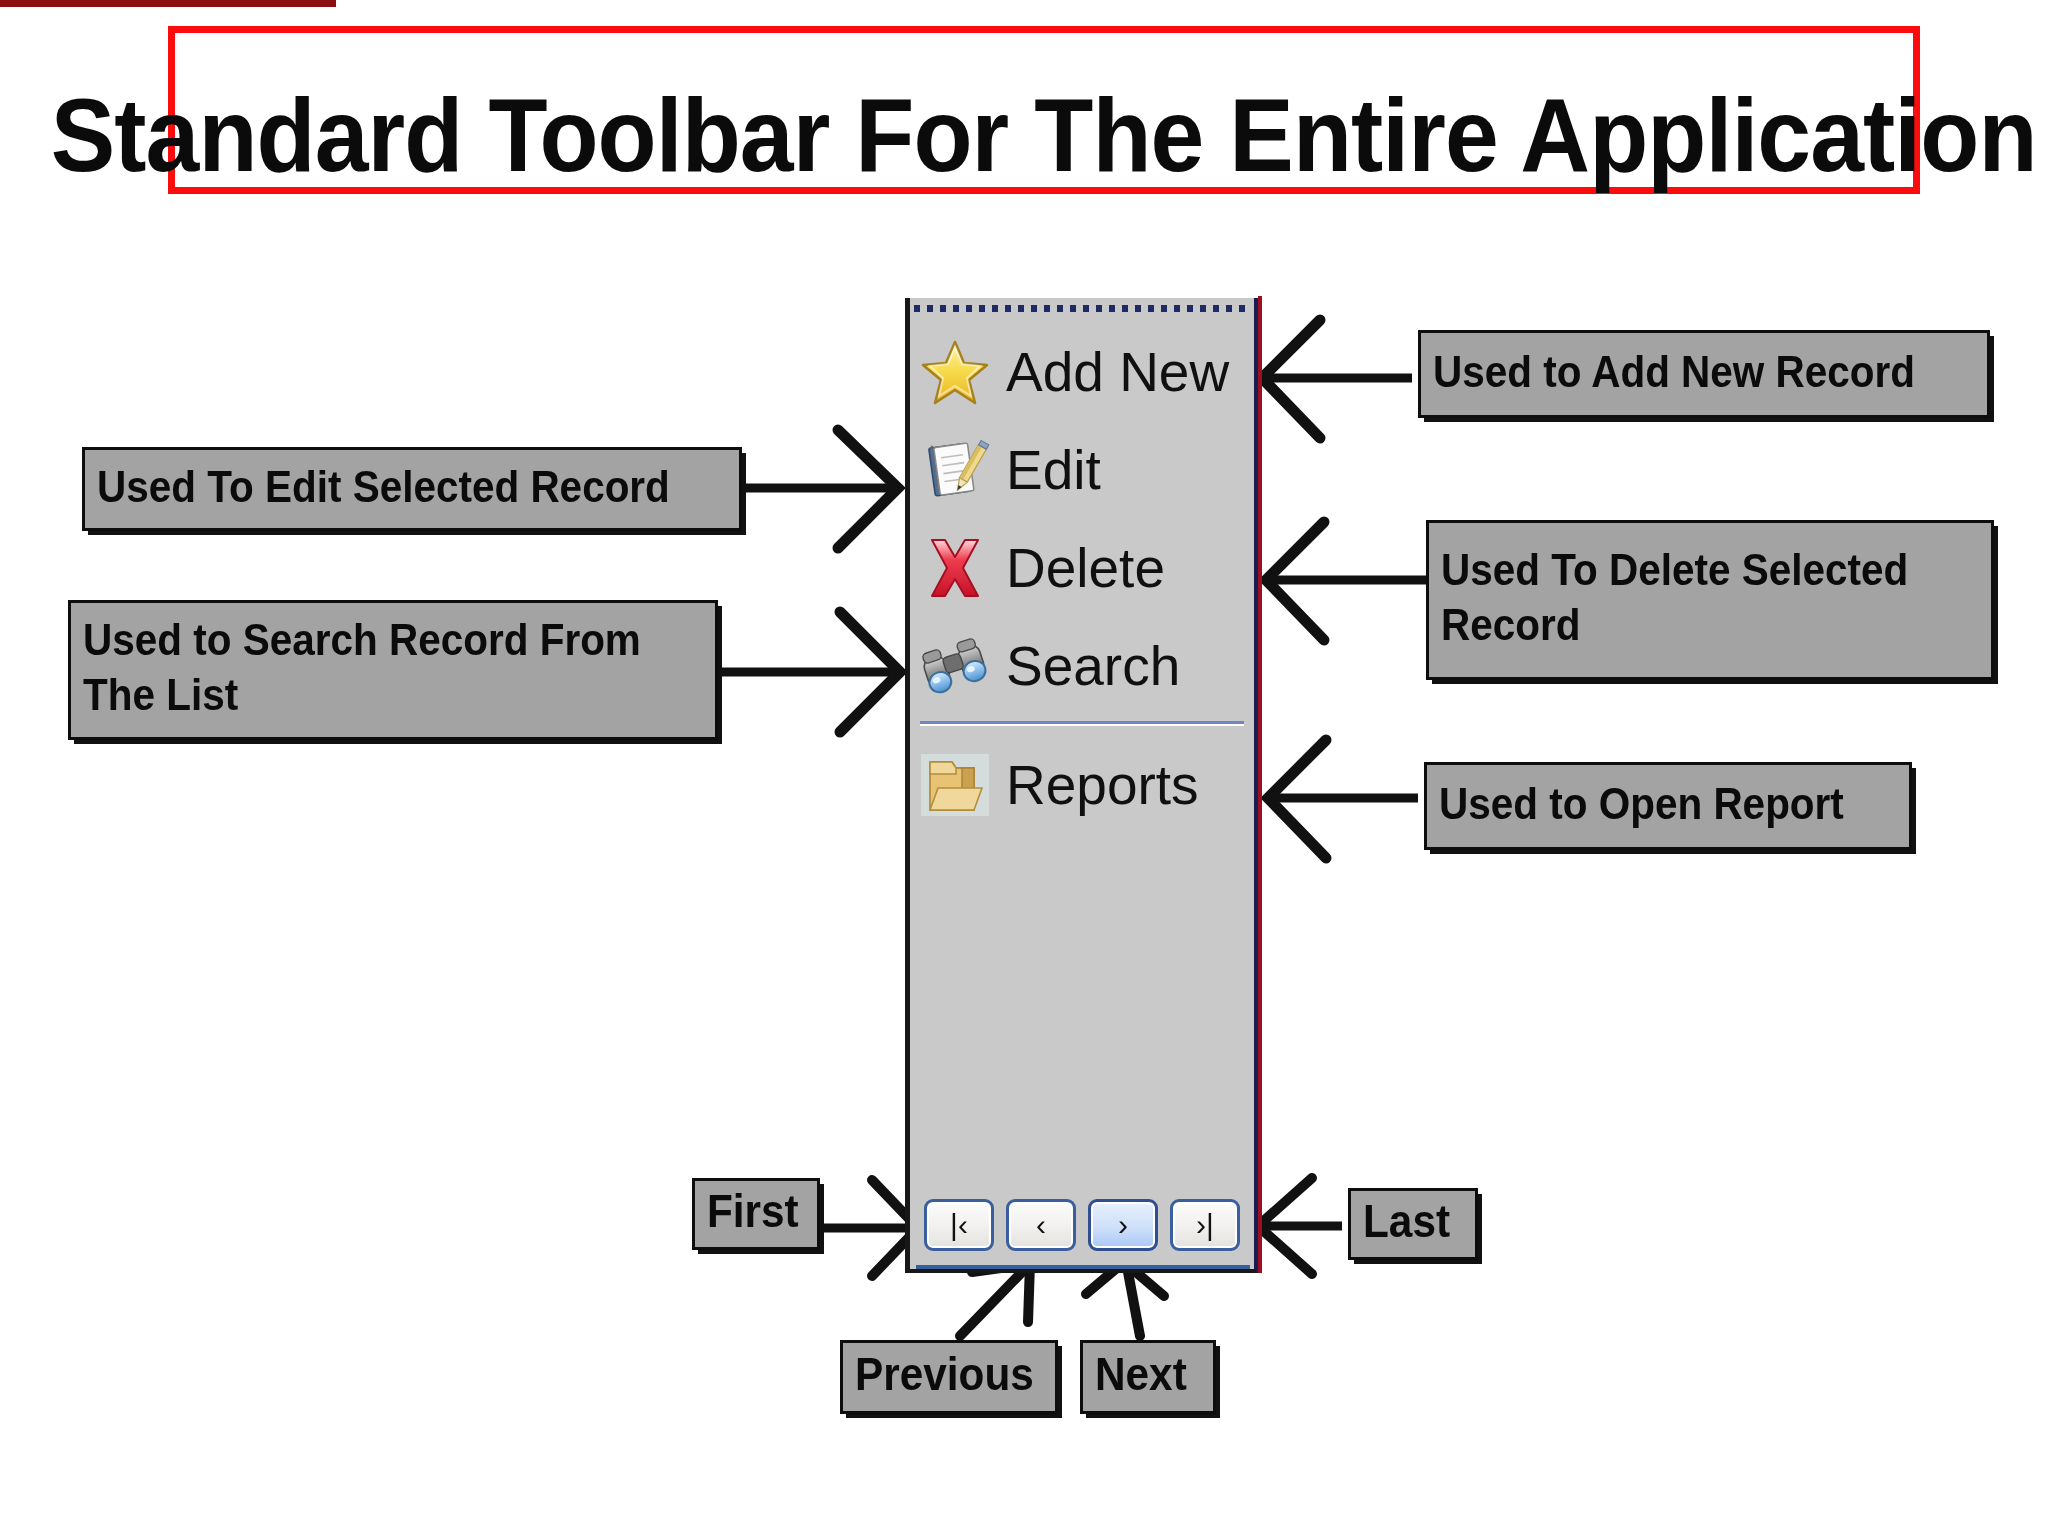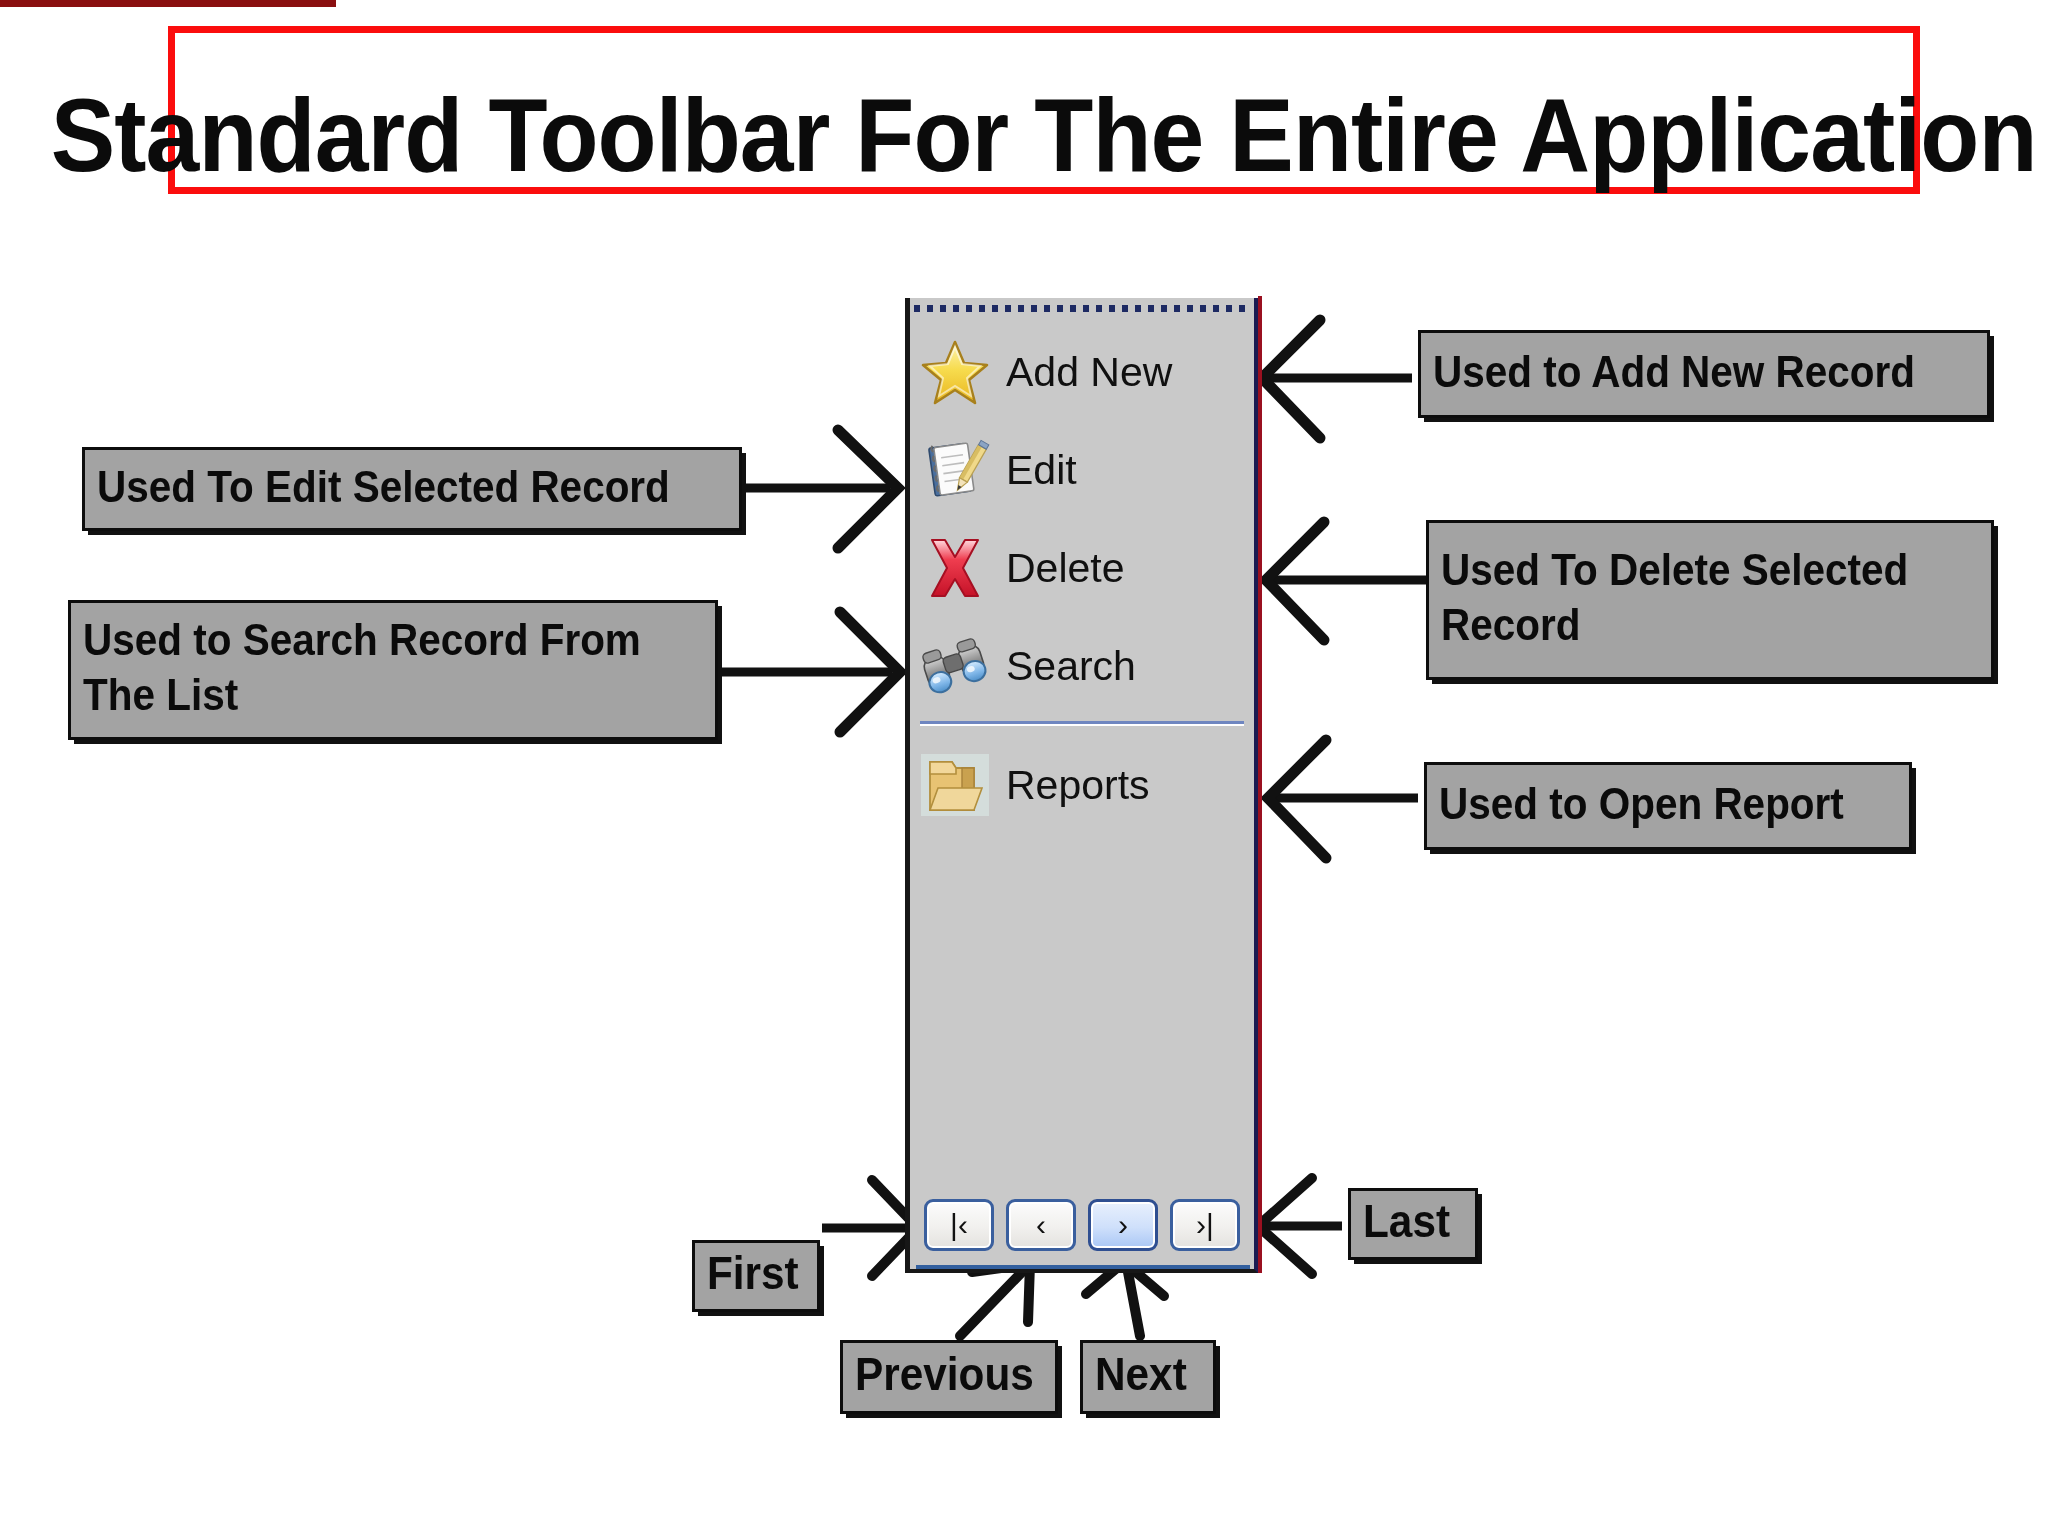--- a/index.html
+++ b/index.html
@@ -76,21 +76,21 @@
     display: block;
   }
   .callout.small span { font-size: 46px; }
 
   
   #c-edit    { left: 38px;   top: 447px; width: 660px;  height: 84px; margin-left: 44px; }
   #c-search  { left: 68px;   top: 600px; width: 650px;  height: 140px; }
   #c-addnew  { left: 1418px; top: 330px; width: 572px;  height: 88px; }
   #c-delete  { left: 1426px; top: 520px; width: 568px;  height: 160px; }
   #c-report  { left: 1424px; top: 762px; width: 488px;  height: 88px; }
-  #c-first   { left: 692px;  top: 1240px; width: 128px; height: 72px; }
+  #c-first   { left: 692px;  top: 1178px; width: 128px; height: 72px; }
   #c-last    { left: 1348px; top: 1188px; width: 130px; height: 72px; }
   #c-prev    { left: 840px;  top: 1340px; width: 218px; height: 74px; }
   #c-next    { left: 1080px; top: 1340px; width: 136px; height: 74px; }
 
   
   #arrows {
     position: absolute;
     left: 0; top: 0;
     width: 2048px; height: 1536px;
     pointer-events: none;
@@ -143,21 +143,21 @@
     gap: 14px;
   }
   .tb-icon {
     width: 74px;
     height: 74px;
     flex: 0 0 74px;
     position: relative;
   }
   .tb-label {
     font-family: "Liberation Sans", sans-serif;
-    font-size: 41px;
+    font-size: 55px;
     color: #101010;
     white-space: nowrap;
   }
   .tb-sep {
     height: 3px;
     margin: 6px 10px 10px 10px;
     background: #6f86c0;
     border-bottom: 2px solid #ffffff;
   }
   .tb-spacer { flex: 1 1 auto; }

